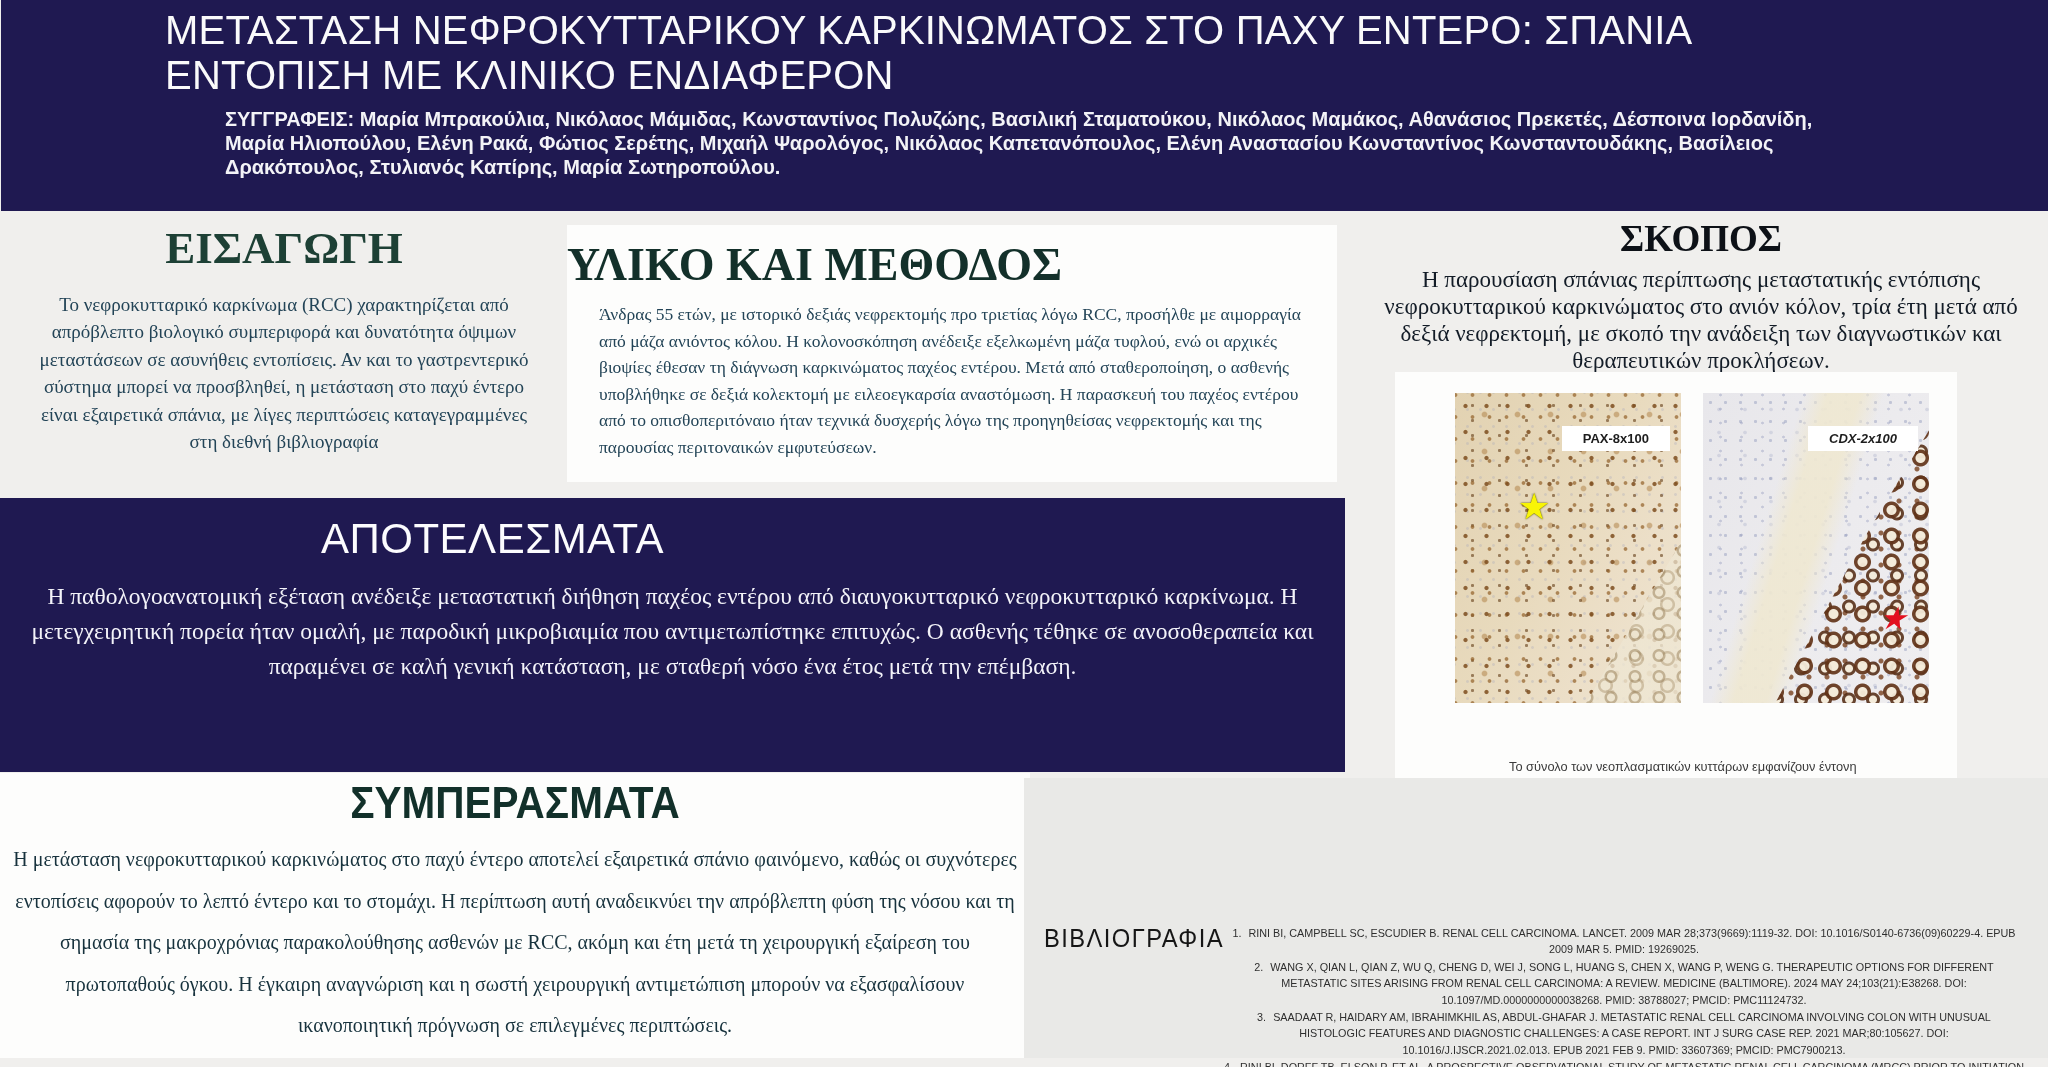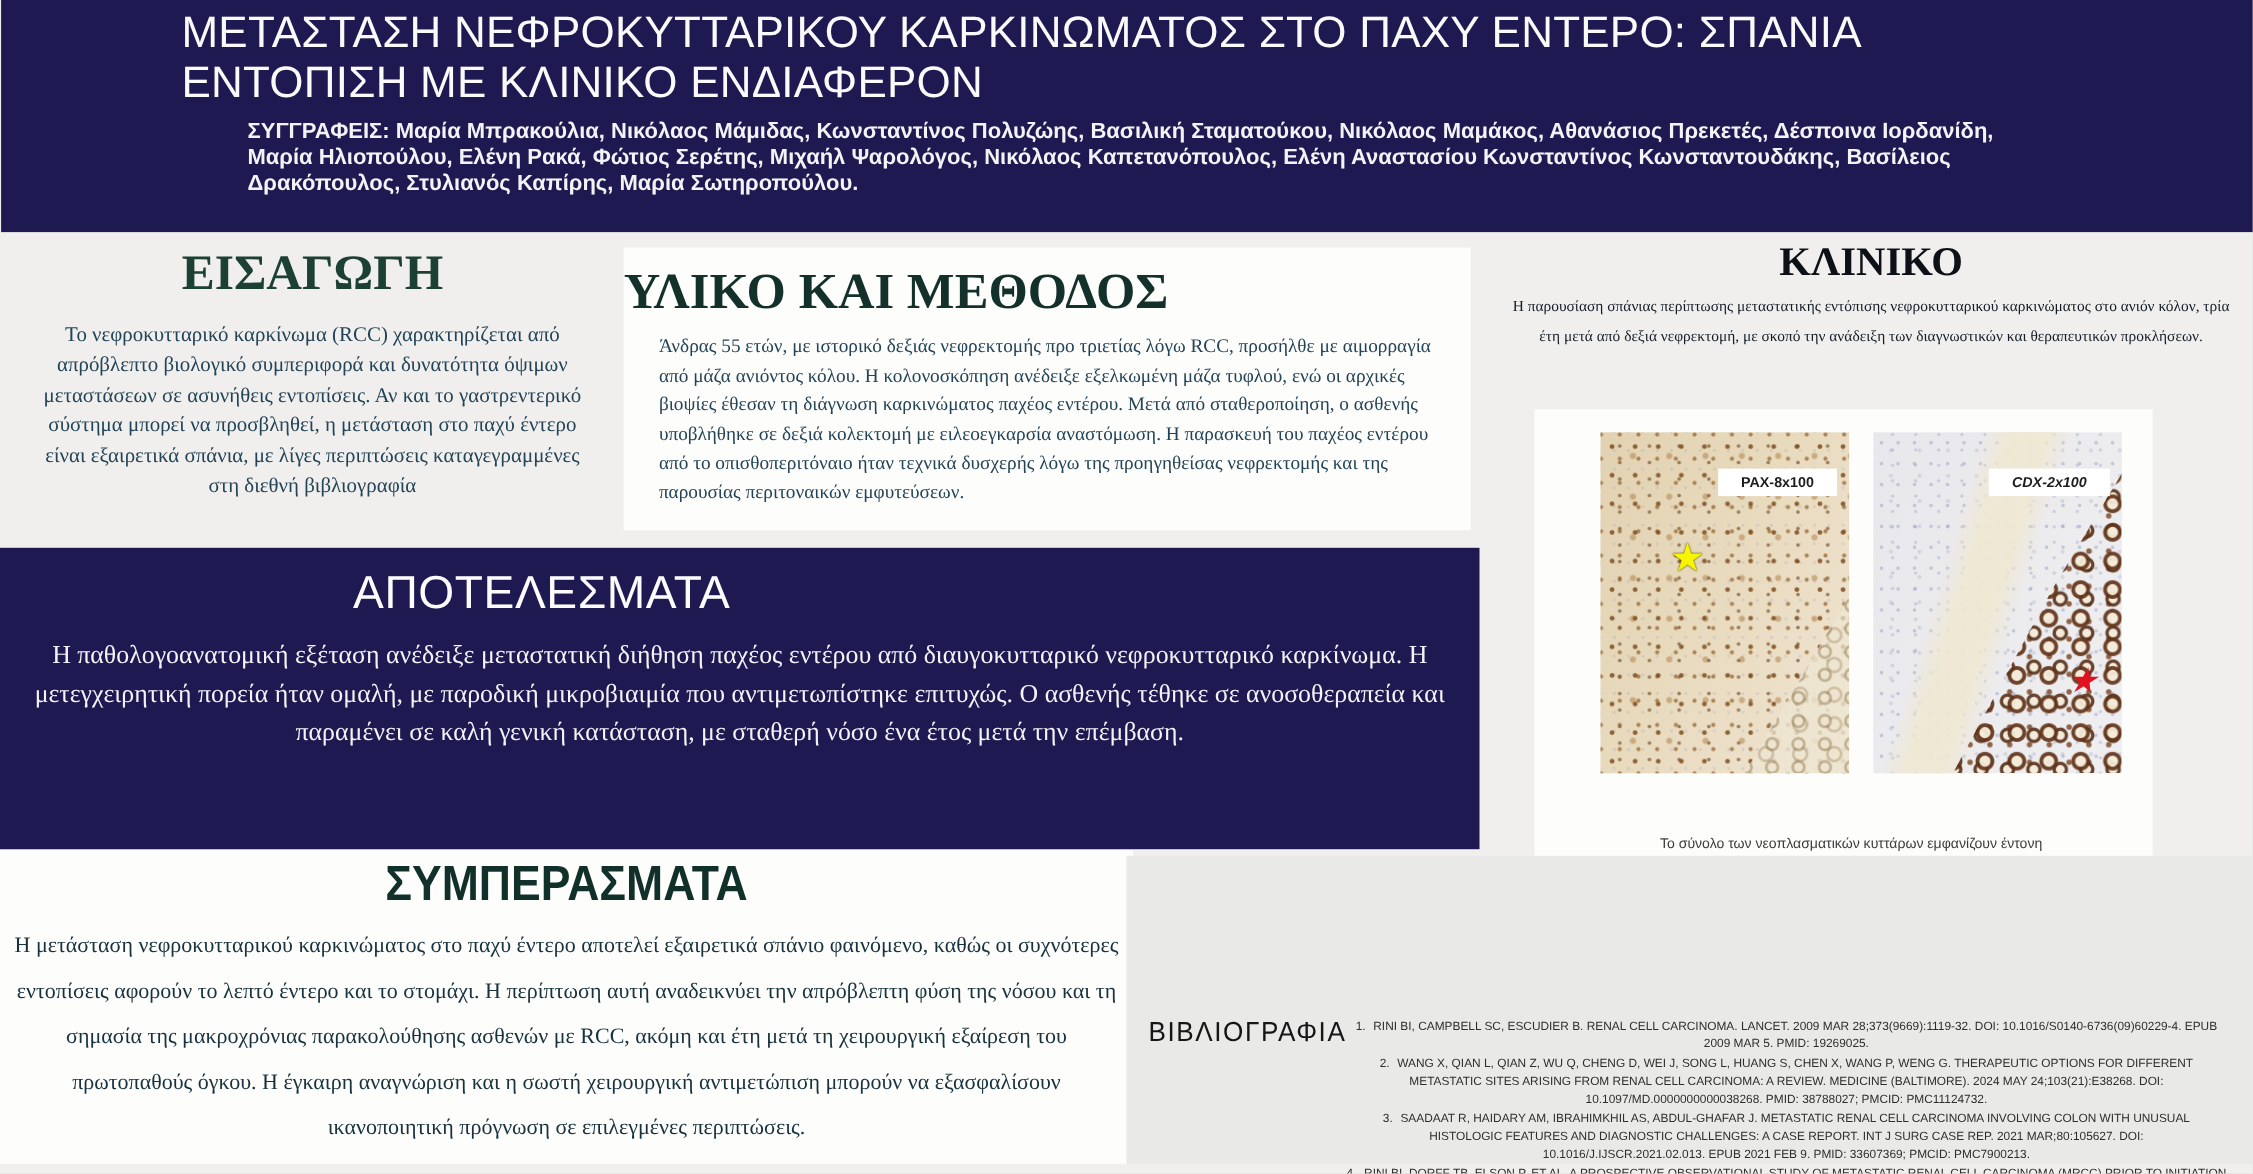--- a/index.html
+++ b/index.html
@@ -24,21 +24,21 @@
   .intro{position:absolute; left:28px; top:224px; width:512px; text-align:center;}
   .intro h2{font-family:"Liberation Serif",serif; font-weight:700; font-size:45px; line-height:1.1; color:var(--intro-green);}
   .intro p{margin:17px auto 0; width:505px; font-size:19px; line-height:27.5px; color:var(--body-text);}
 
   .methods{position:absolute; left:567px; top:225px; width:770px; height:257px; background:var(--card-bg); text-align:left;}
   .methods h2{padding-top:16px; font-family:"Liberation Serif",serif; font-weight:700; font-size:46px; line-height:1.05; color:var(--methods-green);}
   .methods p{margin:12px auto 0; width:706px; font-size:17.5px; line-height:26.5px; color:var(--body-text);}
 
   .purpose{position:absolute; left:1363px; top:219px; width:676px; text-align:center;}
   .purpose h2{font-family:"Liberation Serif",serif; font-weight:700; font-size:37px; line-height:1.1; color:#0d1117;}
-  .purpose p{margin:6px auto 0; width:664px; font-size:14px; line-height:27px; color:var(--purpose-text);}
+  .purpose p{margin:6px auto 0; width:664px; font-size:23px; line-height:27px; color:var(--purpose-text);}
 
   
   .results{position:absolute; left:0; top:498px; width:1345px; height:274px; background:var(--navy);}
   .results h2{width:985px; padding-top:18px; text-align:center; font-size:42px; line-height:1.1;
     font-weight:400; letter-spacing:.5px; color:#fcfcfe;}
   .results p{margin:17px auto 0; width:1330px; text-align:center; font-family:"Liberation Serif",serif;
     font-size:23.5px; line-height:35px; color:var(--results-text);}
 
   
   .figures{position:absolute; left:1395px; top:372px; width:562px; height:498px; background:var(--card-bg);}
@@ -110,21 +110,21 @@
     <h2>ΕΙΣΑΓΩΓΗ</h2>
     <p class="serif">Το νεφροκυτταρικό καρκίνωμα (RCC) χαρακτηρίζεται από απρόβλεπτο βιολογικό συμπεριφορά και δυνατότητα όψιμων μεταστάσεων σε ασυνήθεις εντοπίσεις. Αν και το γαστρεντερικό σύστημα μπορεί να προσβληθεί, η μετάσταση στο παχύ έντερο είναι εξαιρετικά σπάνια, με λίγες περιπτώσεις καταγεγραμμένες στη διεθνή βιβλιογραφία</p>
   </section>
 
   <section class="methods serif">
     <h2>ΥΛΙΚΟ ΚΑΙ ΜΕΘΟΔΟΣ</h2>
     <p>Άνδρας 55 ετών, με ιστορικό δεξιάς νεφρεκτομής προ τριετίας λόγω RCC, προσήλθε με αιμορραγία από μάζα ανιόντος κόλου. Η κολονοσκόπηση ανέδειξε εξελκωμένη μάζα τυφλού, ενώ οι αρχικές βιοψίες έθεσαν τη διάγνωση καρκινώματος παχέος εντέρου. Μετά από σταθεροποίηση, ο ασθενής υποβλήθηκε σε δεξιά κολεκτομή με ειλεοεγκαρσία αναστόμωση. Η παρασκευή του παχέος εντέρου από το οπισθοπεριτόναιο ήταν τεχνικά δυσχερής λόγω της προηγηθείσας νεφρεκτομής και της παρουσίας περιτοναικών εμφυτεύσεων.</p>
   </section>
 
   <section class="purpose serif">
-    <h2>ΚΛΙΝΙΚΟ</h2>
+    <h2>ΣΚΟΠΟΣ</h2>
     <p>Η παρουσίαση σπάνιας περίπτωσης μεταστατικής εντόπισης νεφροκυτταρικού καρκινώματος στο ανιόν κόλον, τρία έτη μετά από δεξιά νεφρεκτομή, με σκοπό την ανάδειξη των διαγνωστικών και θεραπευτικών προκλήσεων.</p>
   </section>
 
   <section class="results">
     <h2>ΑΠΟΤΕΛΕΣΜΑΤΑ</h2>
     <p>Η παθολογοανατομική εξέταση ανέδειξε μεταστατική διήθηση παχέος εντέρου από διαυγοκυτταρικό νεφροκυτταρικό καρκίνωμα. Η μετεγχειρητική πορεία ήταν ομαλή, με παροδική μικροβιαιμία που αντιμετωπίστηκε επιτυχώς. Ο ασθενής τέθηκε σε ανοσοθεραπεία και παραμένει σε καλή γενική κατάσταση, με σταθερή νόσο ένα έτος μετά την επέμβαση.</p>
   </section>
 
   <section class="figures">
     <div class="histo-row">

